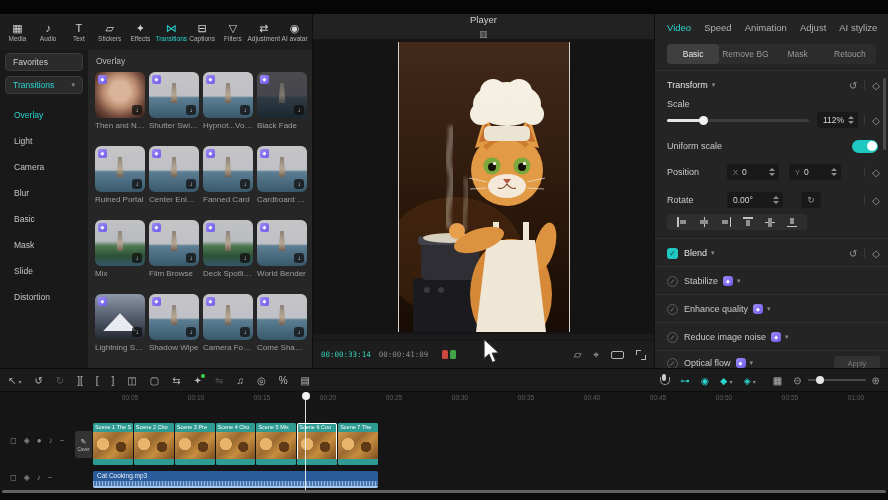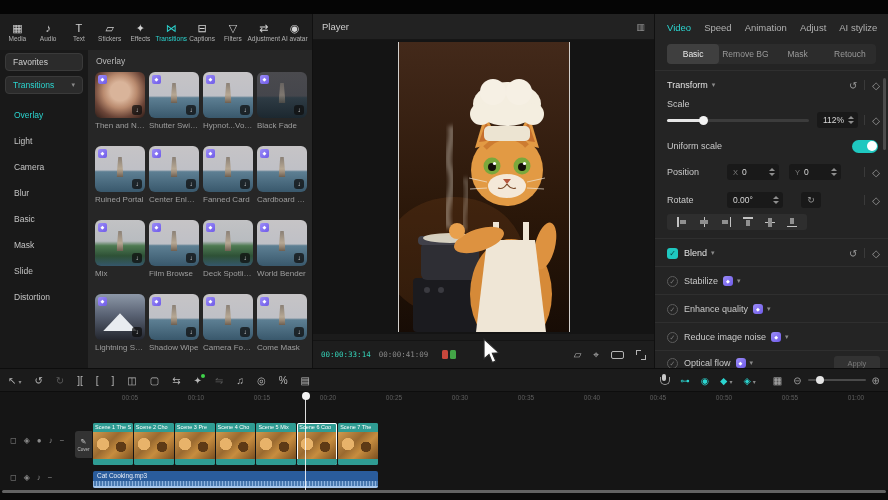--- a/index.html
+++ b/index.html
@@ -45,21 +45,21 @@
   .thumb.mountain::before { width:34px; height:18px; top:42%; background:#e8ecf0; clip-path:polygon(50% 0,100% 100%,0 100%); }
   .vip { position:absolute; top:3px; left:3px; width:9px; height:9px; border-radius:2px;
          background:linear-gradient(135deg,#9b8cf8,#6f5be8); color:#fff; font-size:5px; line-height:9px; text-align:center; }
   .dl { position:absolute; bottom:3px; right:3px; width:10px; height:10px; border-radius:3px;
         background:rgba(15,15,15,.75); color:#ddd; font-size:6.5px; line-height:10px; text-align:center; }
   .card-label { margin-top:3px; font-size:8px; color:#9e9e9e; white-space:nowrap; overflow:hidden; text-overflow:ellipsis; }
 
   
   .player-panel { position:absolute; left:313px; top:14px; width:342px; height:354px; background:#1b1b1b; border-right:1px solid #101010; }
   .player-header { position:absolute; top:0; left:0; width:100%; height:26px; background:#222222; border-bottom:1px solid #161616;
-                   display:flex; align-items:center; justify-content:space-between; padding:0 9px; }
+                   display:flex; align-items:center; justify-content:space-between; padding:0 9px;flex-direction:column; }
   .player-title { font-size:9.5px; color:#cfcfcf; }
   .ph-icon { font-size:9px; color:#9a9a9a; }
   .player-canvas { position:absolute; top:26px; left:0; width:100%; height:294px; background:#141414; }
   .video-frame { position:absolute; left:85px; top:2px; width:172px; height:290px;
                  border-left:1px solid rgba(255,255,255,.8); border-right:1px solid rgba(255,255,255,.8); background:#241408; }
   .player-bottom { position:absolute; bottom:0; left:0; width:100%; height:28px; background:#1d1d1d; border-top:1px solid #141414;
                    display:flex; align-items:center; padding:0 8px; }
   .tc-cur { font-family:"DejaVu Sans Mono", monospace; font-size:7.5px; color:#35d3b9; }
   .tc-tot { font-family:"DejaVu Sans Mono", monospace; font-size:7.5px; color:#8a8a8a; margin-left:8px; }
   .rg { display:flex; gap:2px; margin-left:14px; }
@@ -346,21 +346,21 @@
                 <span class="vip">◆</span>
                 <span class="dl">↓</span>
               </div>
               <div class="card-label">Camera Focus</div>
             </div>
           <div class="card">
               <div class="thumb">
                 <span class="vip">◆</span>
                 <span class="dl">↓</span>
               </div>
-              <div class="card-label">Come Mask</div>
+              <div class="card-label">Come Shadow</div>
             </div>
 
         </div>
       </div>
     </div>
   </div>
 
   <div class="player-panel">
     <div class="player-header">
       <span class="player-title">Player</span>

